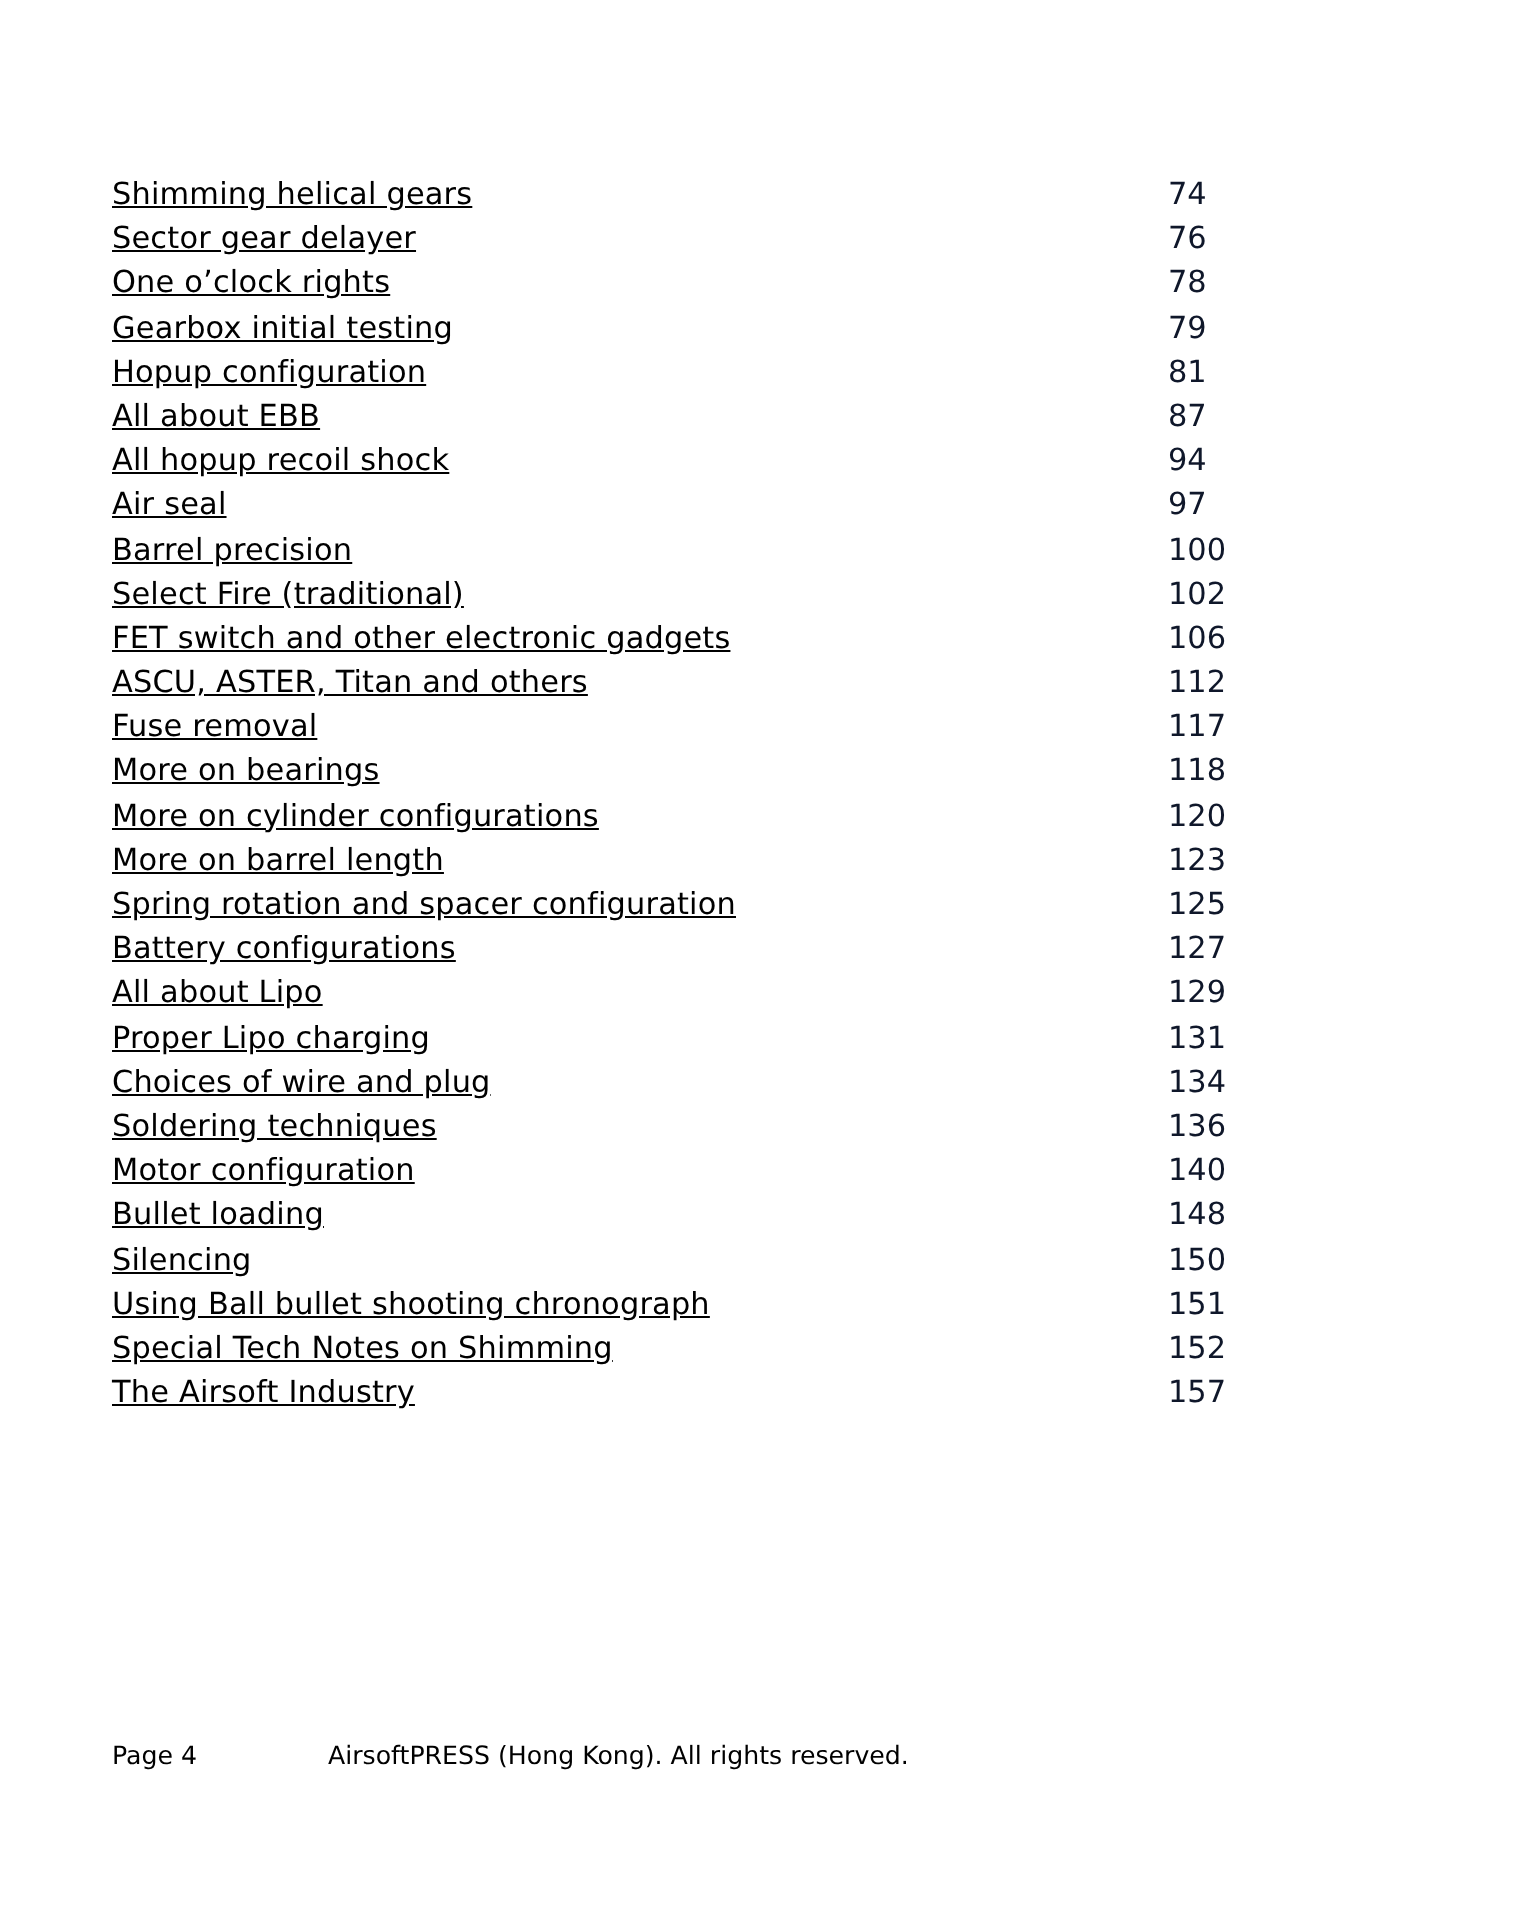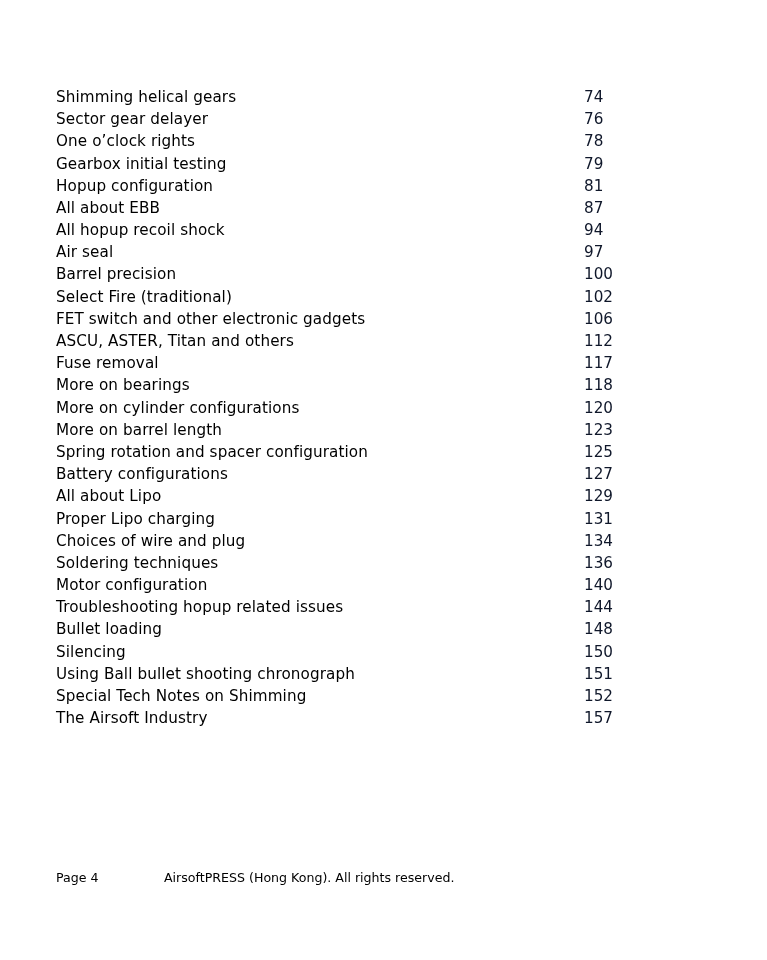--- a/index.html
+++ b/index.html
@@ -24,24 +24,25 @@
     background: #ffffff;
   }
   .toc {
     position: absolute;
     left: 56px;
     top: 86px;
     width: 600px;
   }
   .toc-row {
     display: flex;
-    align-items: flex-end;
+    align-items: flex-start;
     height: 22.2px;
     line-height: 22.2px;
     white-space: nowrap;
+    text-decoration: underline;
   }
   .toc-title {
     font-size: 15.2px;
     color: #000000;
     letter-spacing: 0.1px;
   }
   .toc-page {
     position: absolute;
     left: 528px;
     font-size: 15.2px;
@@ -138,23 +139,20 @@
       <div class="toc-row">
         <div class="toc-row-inner"><span class="toc-title">Choices of wire and plug</span><span class="toc-page">134</span></div>
       </div>
       <div class="toc-row">
         <div class="toc-row-inner"><span class="toc-title">Soldering techniques</span><span class="toc-page">136</span></div>
       </div>
       <div class="toc-row">
         <div class="toc-row-inner"><span class="toc-title">Motor configuration</span><span class="toc-page">140</span></div>
       </div>
       <div class="toc-row">
-        <div class="toc-row-inner"><span class="toc-title">Troubleshooting hopup related issues</span><span class="toc-page">144</span></div>
-      </div>
-      <div class="toc-row">
         <div class="toc-row-inner"><span class="toc-title">Bullet loading</span><span class="toc-page">148</span></div>
       </div>
       <div class="toc-row">
         <div class="toc-row-inner"><span class="toc-title">Silencing</span><span class="toc-page">150</span></div>
       </div>
       <div class="toc-row">
         <div class="toc-row-inner"><span class="toc-title">Using Ball bullet shooting chronograph</span><span class="toc-page">151</span></div>
       </div>
       <div class="toc-row">
         <div class="toc-row-inner"><span class="toc-title">Special Tech Notes on Shimming</span><span class="toc-page">152</span></div>

